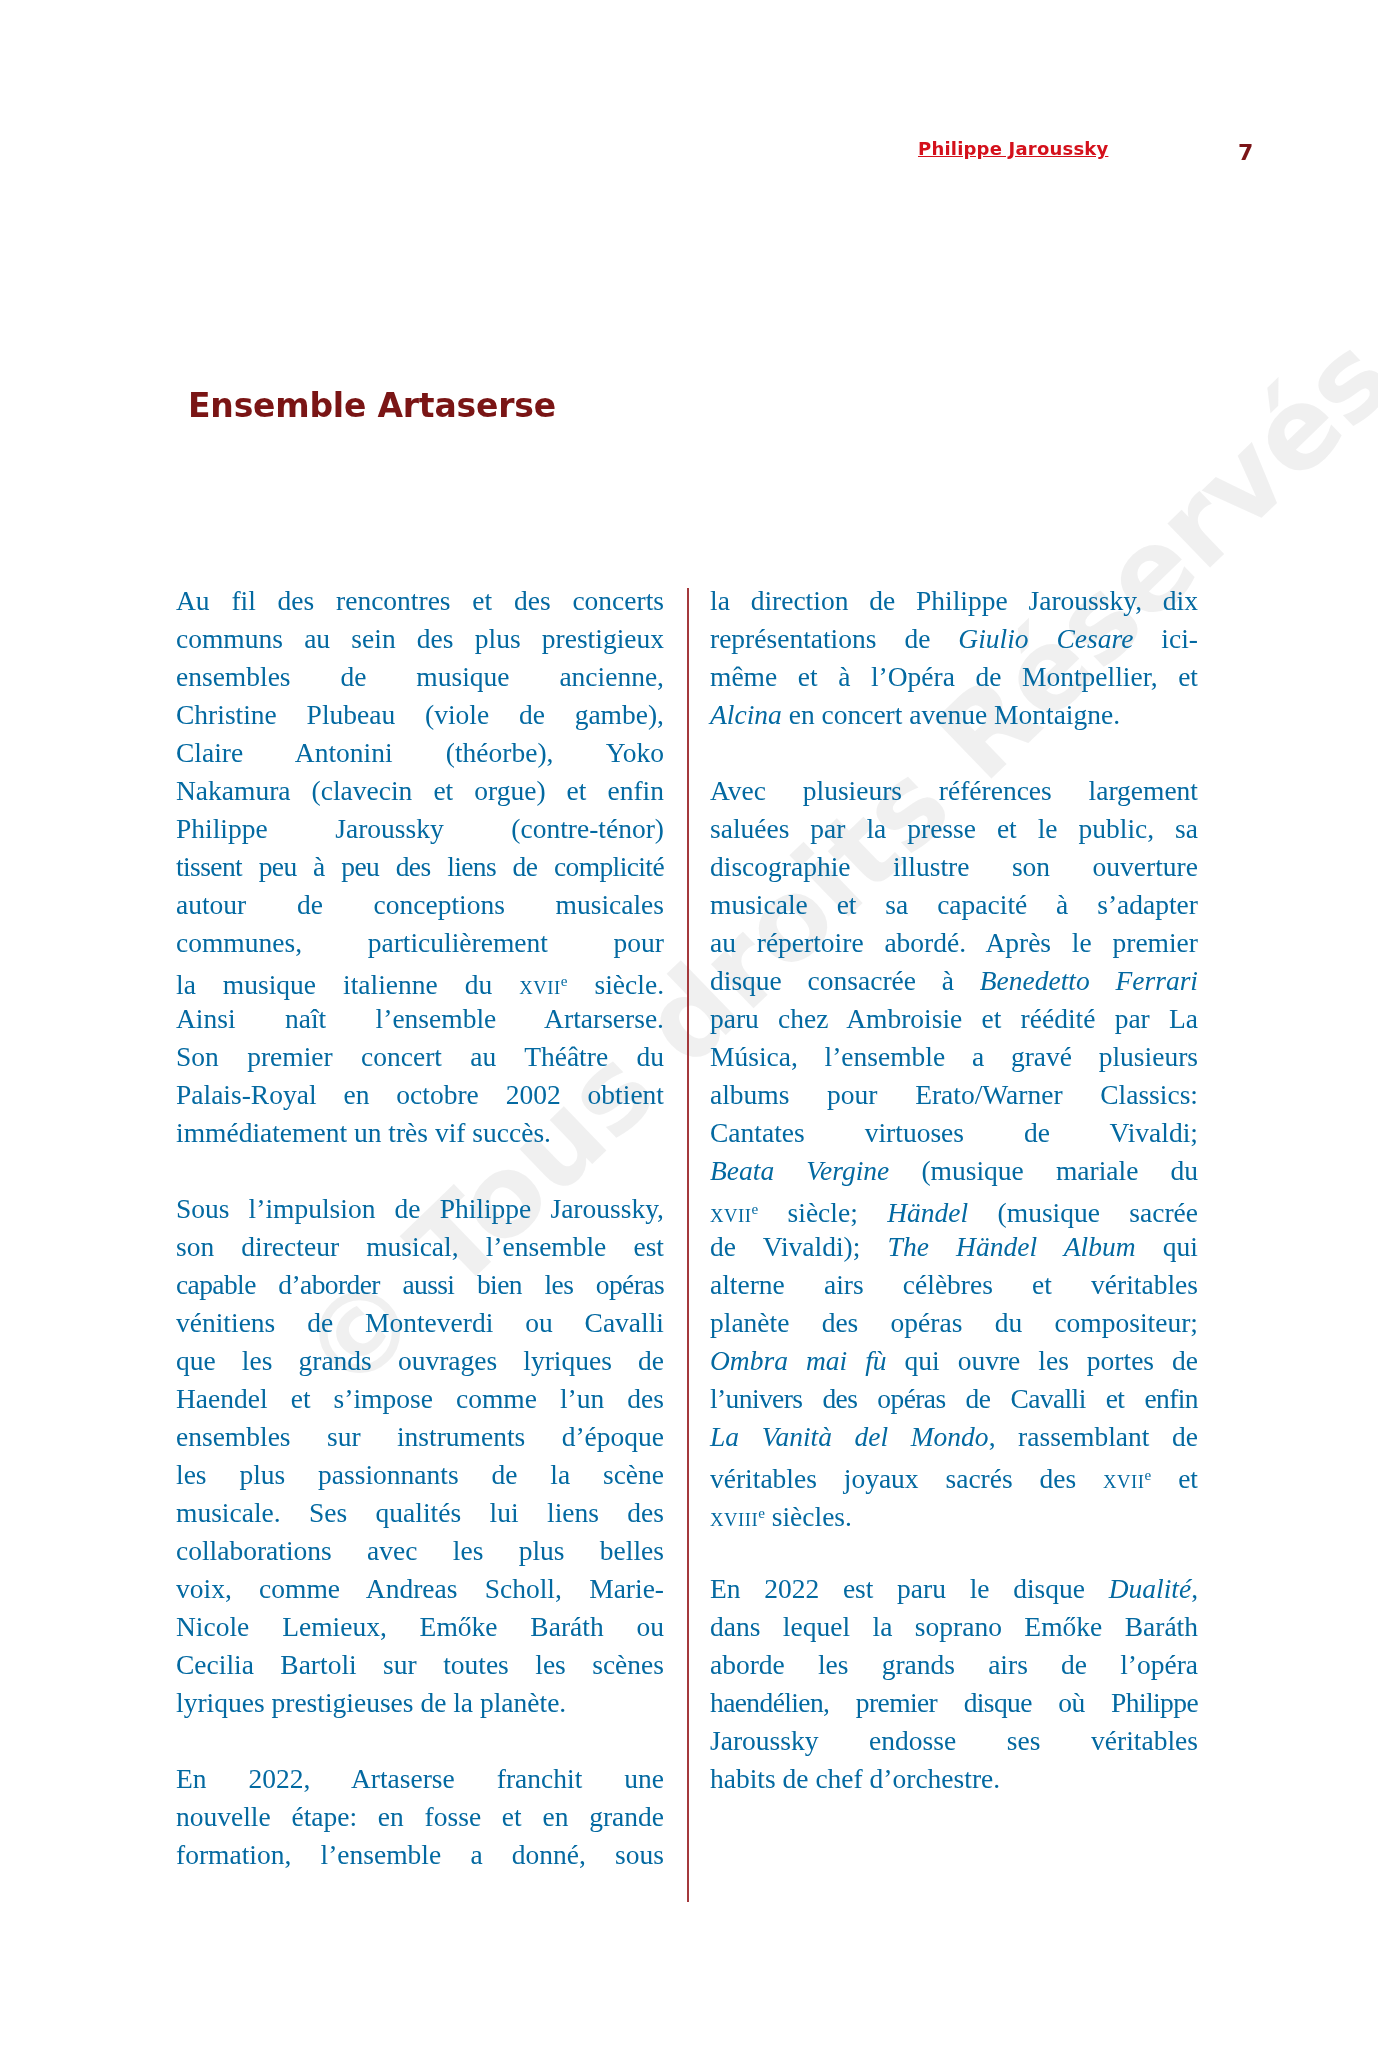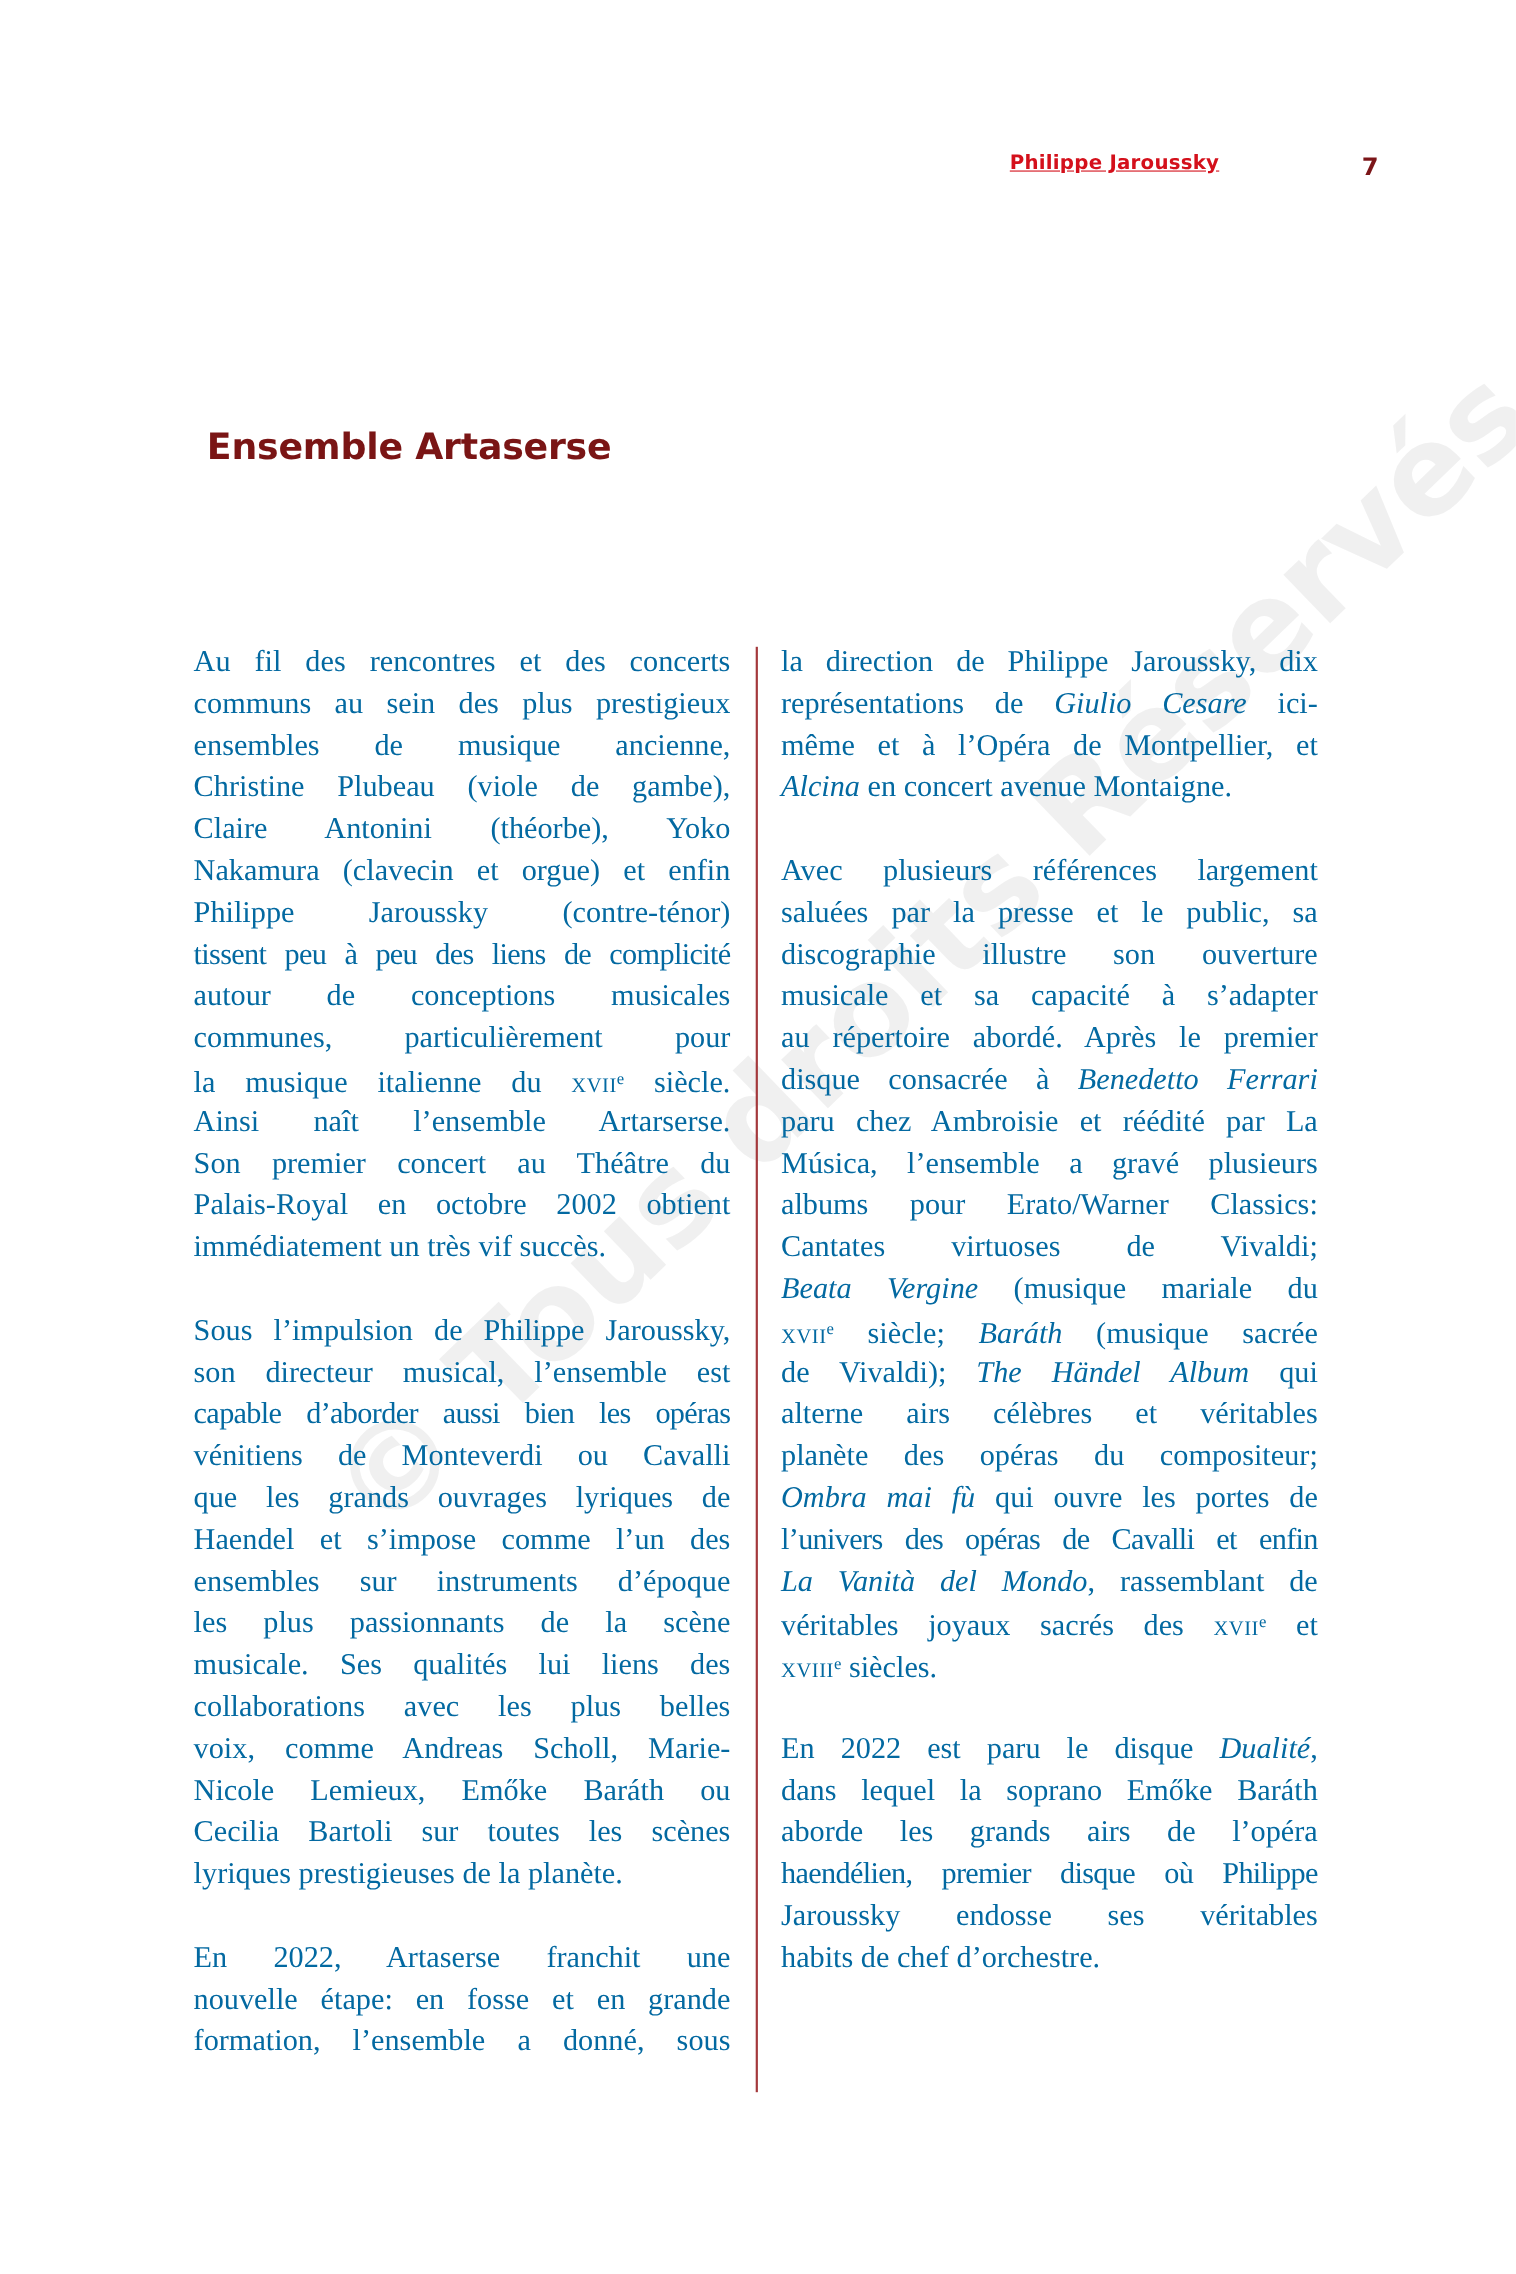--- a/index.html
+++ b/index.html
@@ -90,21 +90,21 @@
     <span class="line"><span class="inner">saluées par la presse et le public, sa</span></span>
     <span class="line"><span class="inner">discographie illustre son ouverture</span></span>
     <span class="line"><span class="inner">musicale et sa capacité à s’adapter</span></span>
     <span class="line"><span class="inner">au répertoire abordé. Après le premier</span></span>
     <span class="line"><span class="inner"><span>disque consacrée à</span> <i>Benedetto Ferrari</i></span></span>
     <span class="line"><span class="inner">paru chez Ambroisie et réédité par La</span></span>
     <span class="line"><span class="inner">Música, l’ensemble a gravé plusieurs</span></span>
     <span class="line"><span class="inner">albums pour Erato/Warner Classics:</span></span>
     <span class="line"><span class="inner">Cantates virtuoses de Vivaldi;</span></span>
     <span class="line"><span class="inner"><i>Beata Vergine</i> <span>(musique mariale du</span></span></span>
-    <span class="line"><span class="inner"><span class="sc">XVII</span><span class="sup">e</span> <span>siècle;</span> <i>Baráth</i> <span>(musique sacrée</span></span></span>
+    <span class="line"><span class="inner"><span class="sc">XVII</span><span class="sup">e</span> <span>siècle;</span> <i>Händel</i> <span>(musique sacrée</span></span></span>
     <span class="line"><span class="inner"><span>de Vivaldi);</span> <i>The Händel Album</i> <span>qui</span></span></span>
     <span class="line"><span class="inner">alterne airs célèbres et véritables</span></span>
     <span class="line"><span class="inner">planète des opéras du compositeur;</span></span>
     <span class="line"><span class="inner"><i>Ombra mai fù</i> <span>qui ouvre les portes de</span></span></span>
     <span class="line tight"><span class="inner">l’univers des opéras de Cavalli et enfin</span></span>
     <span class="line"><span class="inner"><i>La Vanità del Mondo</i><span>, rassemblant de</span></span></span>
     <span class="line"><span class="inner"><span>véritables joyaux sacrés des</span> <span class="sc">XVII</span><span class="sup">e</span> <span>et</span></span></span>
     <span class="line last"><span class="inner"><span class="sc">XVIII</span><span class="sup">e</span> <span>siècles.</span></span></span>
   </div>
 

